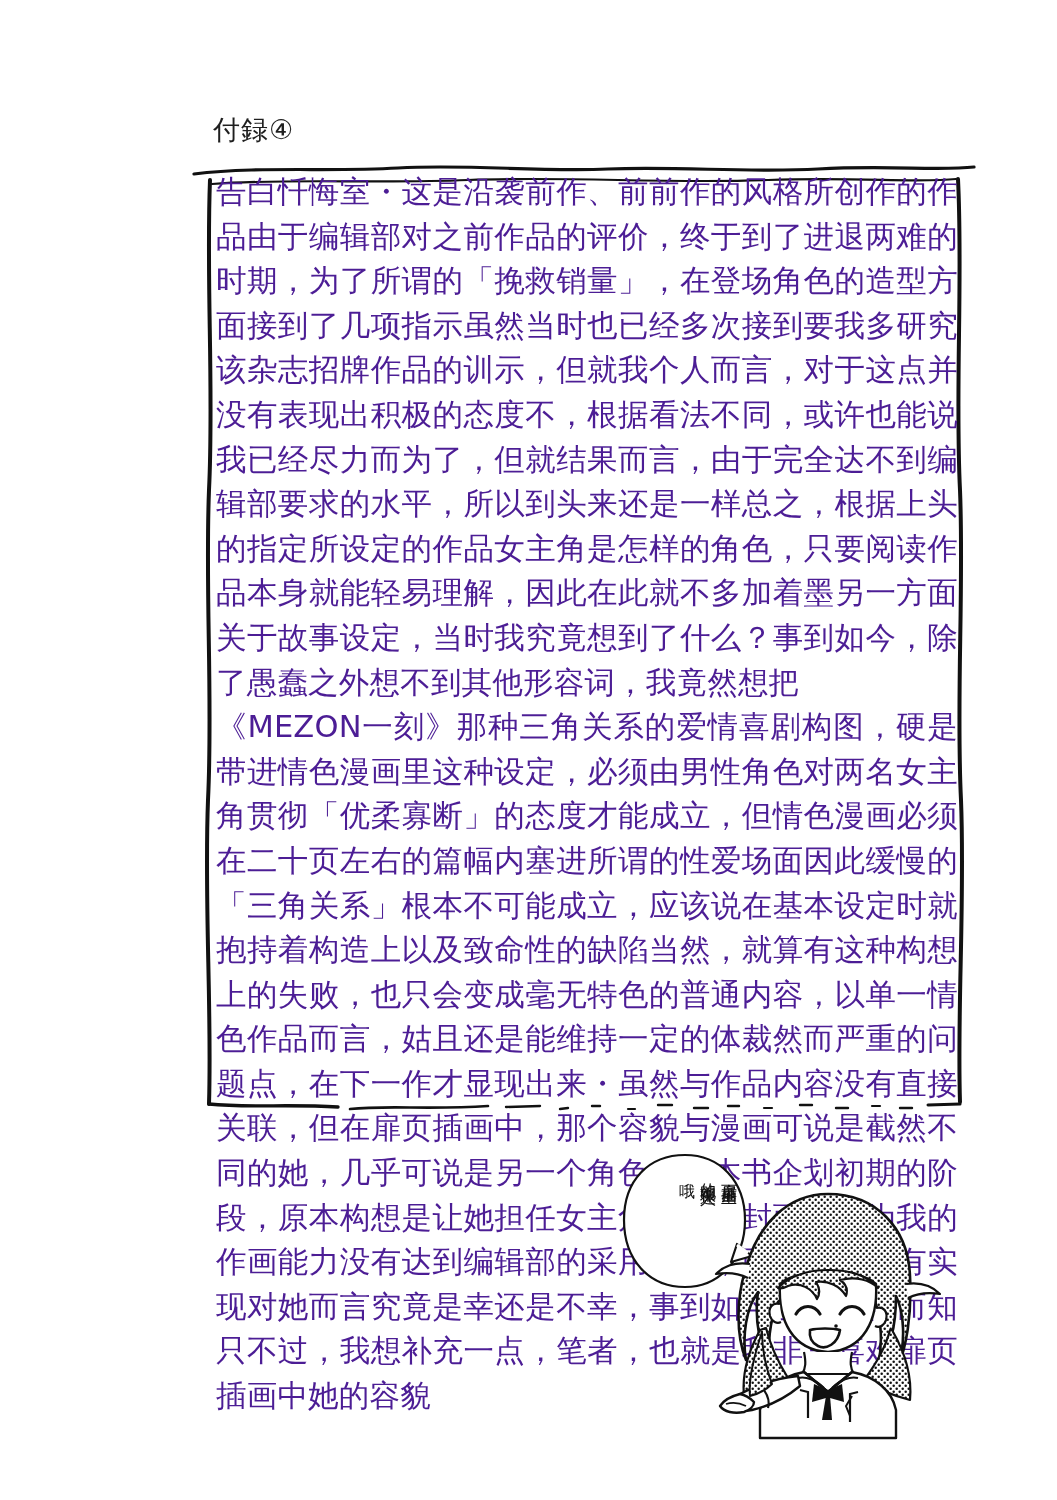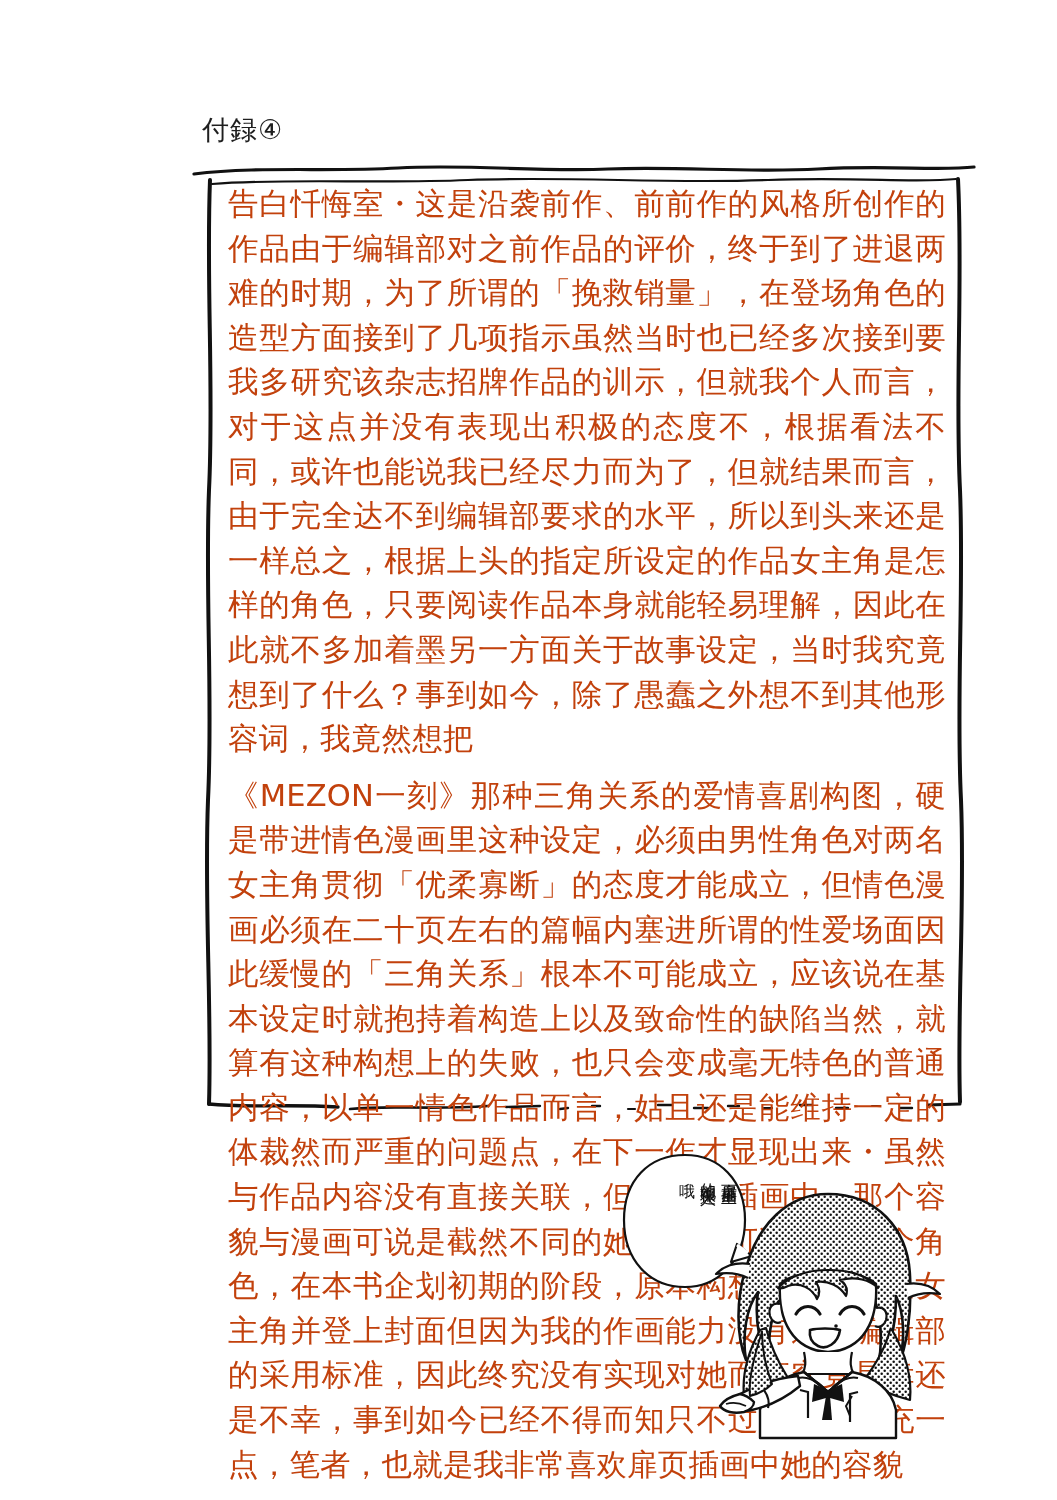--- a/index.html
+++ b/index.html
@@ -18,21 +18,21 @@
 
   #page {
     position: absolute;
     inset: 0;
     background: #ffffff;
   }
 
   
   .appendix-title {
     position: absolute;
-    left: 202px;
+    left: 213px;
     top: 116px;
     font-size: 27px;
     letter-spacing: 1px;
     color: #1f1f1f;
     font-family: "DejaVu Sans", "Liberation Sans", sans-serif;
     white-space: nowrap;
     line-height: 1;
   }
 
   
@@ -55,27 +55,27 @@
   .frame-body {
     position: absolute;
     left: 28px;
     top: 10px;
     width: 742px;
     height: 935px;
     box-sizing: border-box;
   }
 
   .para {
-    margin: 12px;
+    margin: 0;
     font-size: 30.5px;
     line-height: 44.6px;
     letter-spacing: 0.2px;
     text-align: justify;
     text-justify: inter-character;
-    color: #c2410c;
+    color: #4c1d95;
     font-family: "DejaVu Sans", "Liberation Sans", sans-serif;
     word-break: break-all;
   }
 
   
   .balloon {
     position: absolute;
     left: 619px;
     top: 1152px;
     width: 134px;

